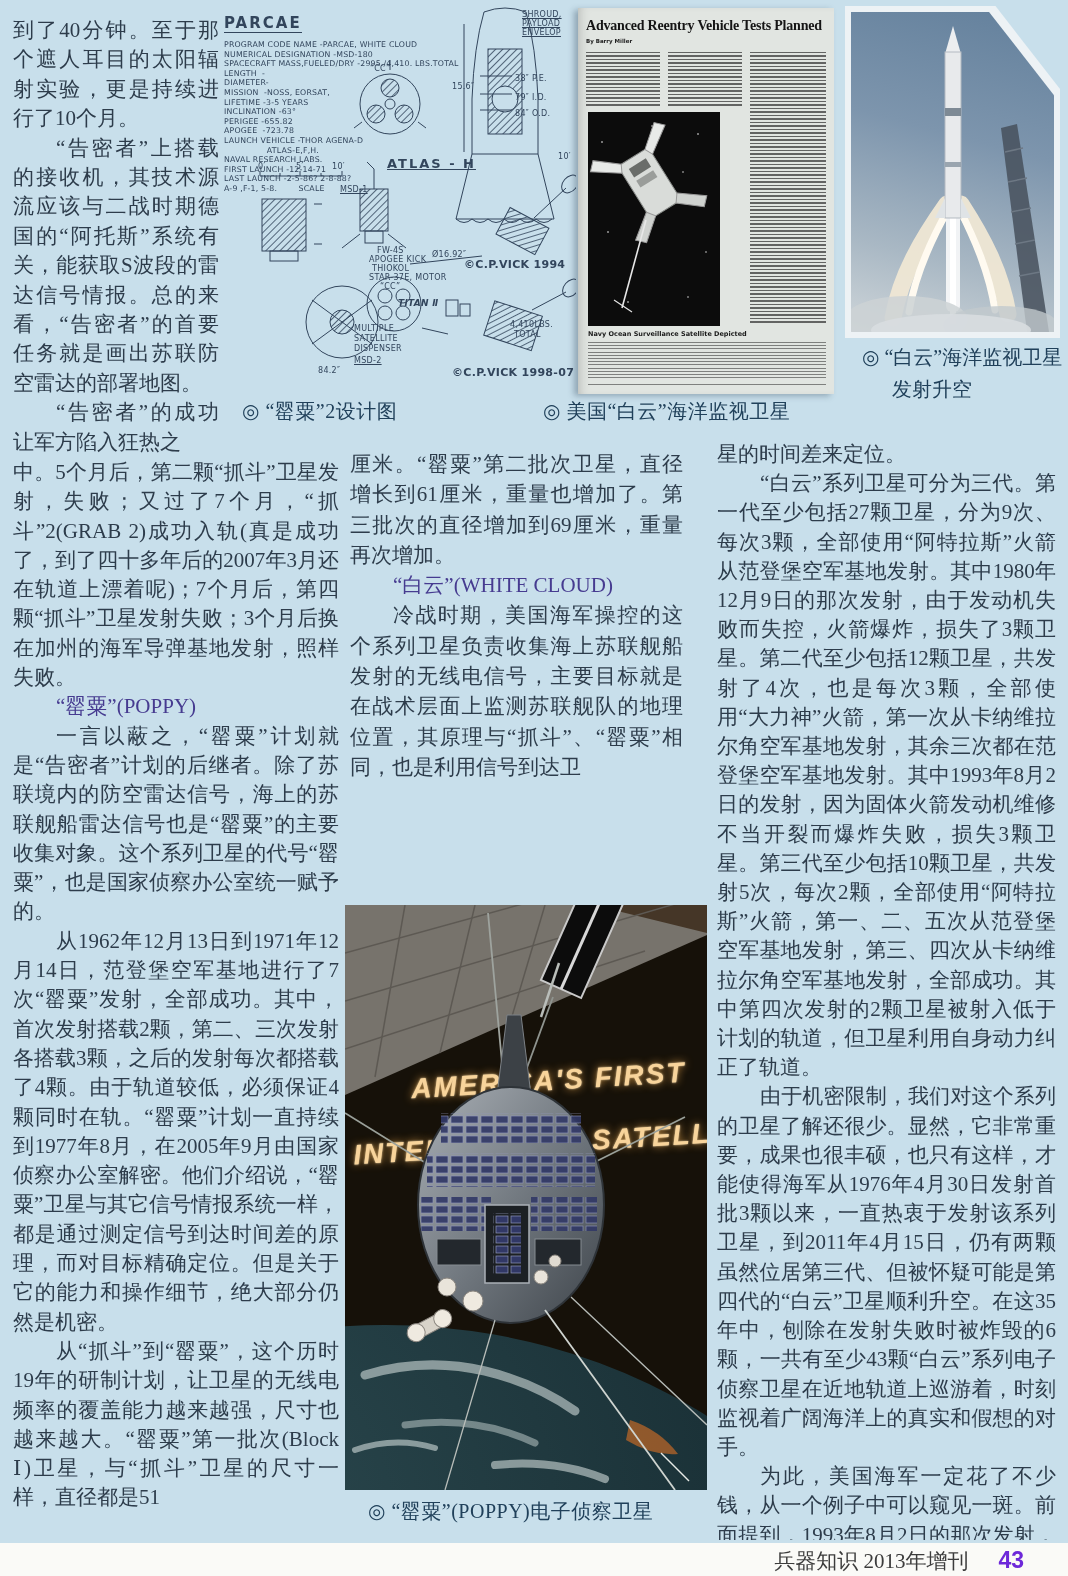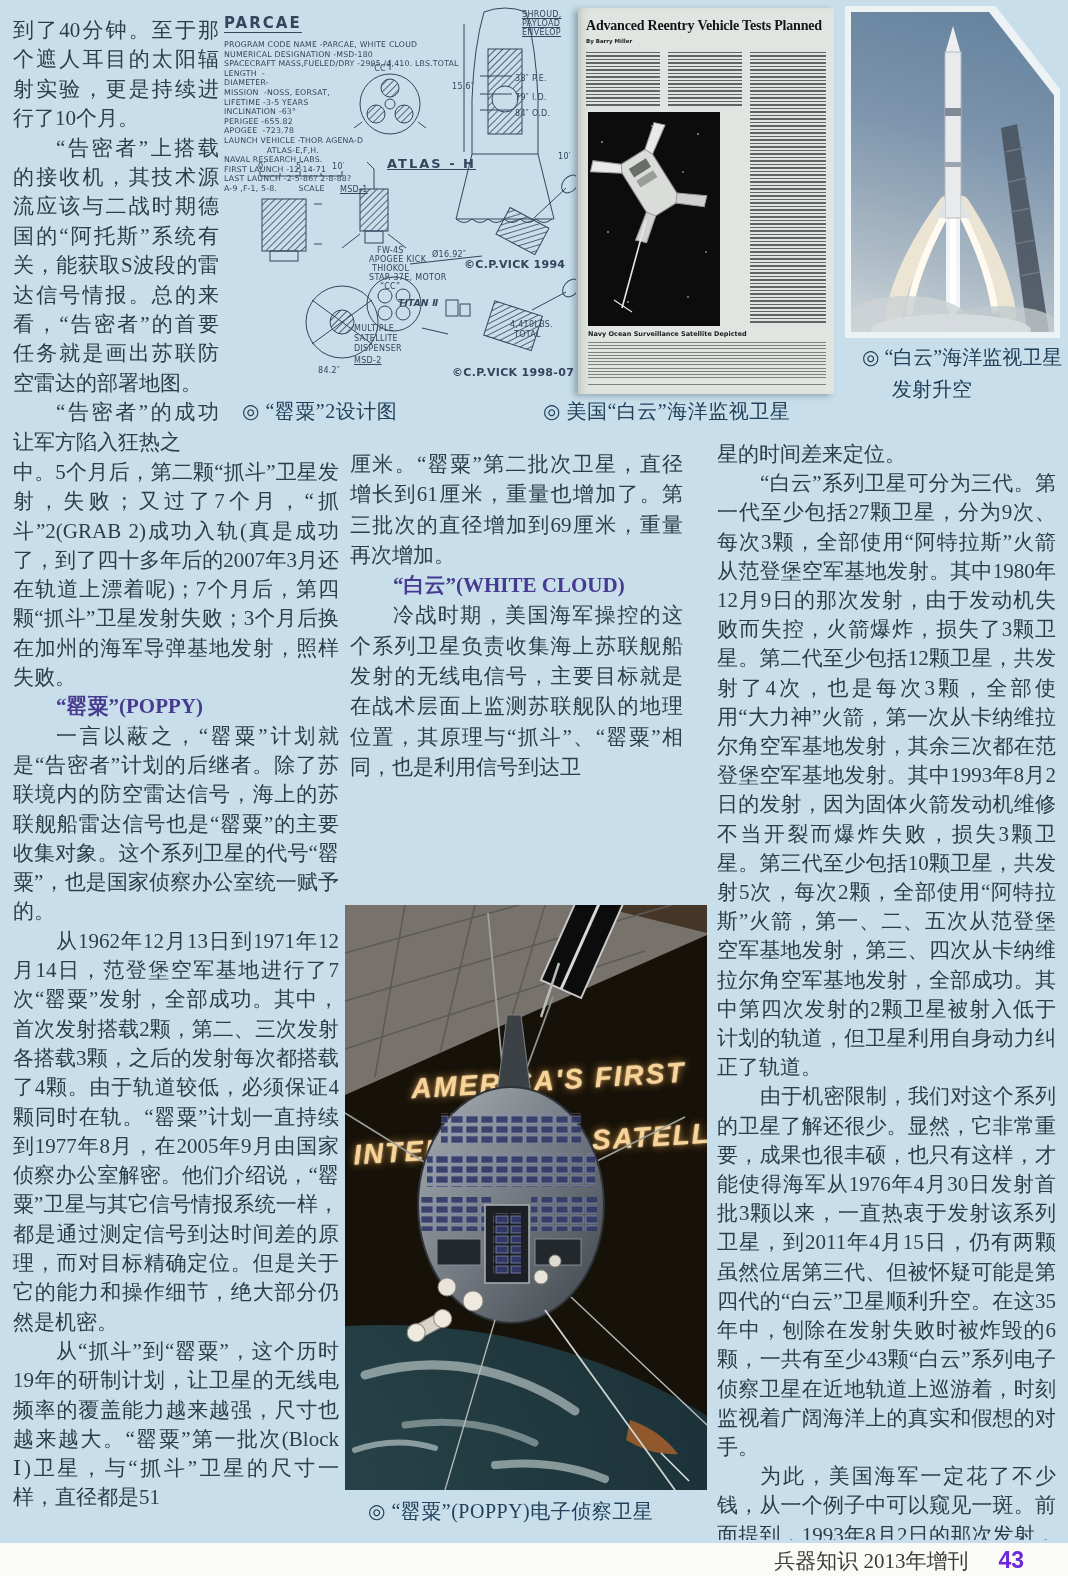--- a/index.html
+++ b/index.html
@@ -2,21 +2,21 @@
 <html><head>
 <meta charset="utf-8">
 <style>
   html,body{margin:0;padding:0;background:#9fb4c2;}
   #page{position:relative;width:1068px;height:1576px;background:#c8dfeb;overflow:hidden;
         font-family:"Liberation Serif","DejaVu Serif",serif;color:#2d3c4b;}
   
   .tcol{position:absolute;overflow:hidden;text-align:justify;}
   .para{margin:0;text-indent:2.05em;}
   .para.first{text-indent:0;}
-  .para.heading{color:#463b90;font-weight:700;}
+  .para.heading{color:#463b90;font-weight:400;}
   #col1top{left:13px;top:16px;width:206px;height:446px;font-size:21px;line-height:29.4px;}
   #col1main{left:13px;top:458px;width:326px;height:1084px;font-size:21px;line-height:29.3px;}
   #col2{left:350px;top:449px;width:333px;height:458px;font-size:21px;line-height:30.3px;}
   #col3{left:717px;top:440px;width:339px;height:1100px;font-size:21px;line-height:29.2px;}
   
   .caption{position:absolute;font-size:20px;color:#20405a;letter-spacing:.5px;white-space:nowrap;}
   
   #diagram{position:absolute;left:222px;top:4px;width:354px;height:390px;}
   #diagram .title{position:absolute;left:2px;top:10px;font-family:"DejaVu Sans",sans-serif;
       font-weight:700;font-size:15px;letter-spacing:2px;color:#32455c;border-bottom:1.5px solid #32455c;}

